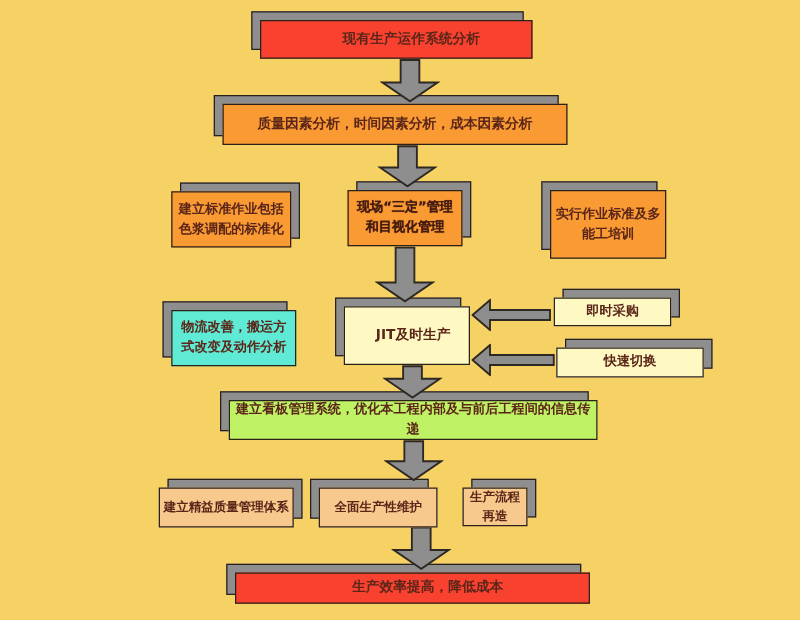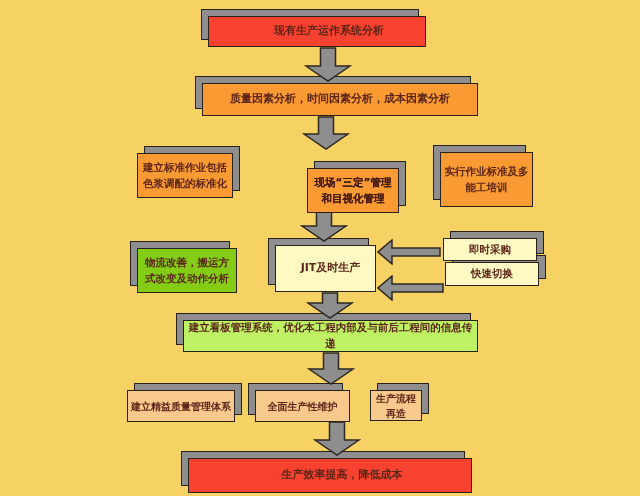--- a/index.html
+++ b/index.html
@@ -28,21 +28,21 @@
     position:absolute;
     width:100%;height:100%;
     background:#8e8e8e;
     border:1.6px solid #2a211b;
     z-index:-1;
   }
   .sh-l::before{top:-8px;left:-8px;}
   .sh-r::before{top:-8px;left:6px;}
   .c-red{background:#f94130;padding-left:26px;}
   .c-orange{background:#fa9a33;}
-  .c-green-dark{background:#84cc16;}
+  .c-green-dark{background:#5eead4;}
   .c-green-light{background:#fef9c3;}
   .c-cyan{background:#bef264;}
   .c-peach{background:#f8c98d;}
   .fs11{font-size:11px;}
   .fs10{font-size:10px;}
   .heavy{color:#471c10;text-shadow:0 0 0.6px #471c10;}
   .arrow{position:absolute;}
   .arrow polygon{fill:#8e8e8e;stroke:#2d2823;stroke-width:1.5;stroke-linejoin:miter;}
 </style>
 </head>
@@ -73,66 +73,66 @@
     <polygon points="63,9 15,9 15,1 1,13 15,25 15,17 63,17"></polygon>
   </svg>
   <svg class="arrow" style="left:377px;top:275px;" width="67" height="26" viewBox="0 0 67 26">
     <polygon points="66,9 15,9 15,1 1,13 15,25 15,17 66,17"></polygon>
   </svg>
 
   <div class="node c-red sh-l fs11" style="left:208px;top:16px;width:218px;height:31px;">
     <span>现有生产运作系统分析</span>
   </div>
 
-  <div class="node c-orange sh-l fs11" style="left:202px;top:83px;width:276px;height:33px;">
+  <div class="node c-orange sh-l fs11" style="left:178px;top:83px;width:276px;height:33px;">
     <span>质量因素分析，时间因素分析，成本因素分析</span>
   </div>
 
   <div class="node c-orange sh-r" style="left:137px;top:153px;width:96px;height:45px;">
     <span>建立标准作业包括色浆调配的标准化</span>
   </div>
 
-  <div class="node c-orange sh-r heavy" style="left:278px;top:168px;width:92px;height:45px;margin-left:29px;">
+  <div class="node c-orange sh-r heavy" style="left:278px;top:152px;width:92px;height:45px;">
     <span>现场“三定”管理和目视化管理</span>
   </div>
 
   <div class="node c-orange sh-l" style="left:440px;top:152px;width:93px;height:55px;">
     <span>实行作业标准及多能工培训</span>
   </div>
 
   <div class="node c-green-dark sh-l" style="left:137px;top:248px;width:100px;height:45px;">
     <span>物流改善，搬运方式改变及动作分析</span>
   </div>
 
   <div class="node c-green-light sh-l fs11" style="left:275px;top:245px;width:101px;height:47px;padding-left:12px;">
     <span>JIT及时生产</span>
   </div>
 
   <div class="node c-green-light sh-r" style="left:443px;top:238px;width:94px;height:23px;">
     <span>即时采购</span>
   </div>
 
-  <div class="node c-green-light sh-r" style="left:445px;top:262px;width:94px;height:24px;text-align:center;">
+  <div class="node c-green-light sh-r" style="left:445px;top:278px;width:118px;height:24px;text-align:center;">
     <span>快速切换</span>
   </div>
 
   <div class="node c-cyan sh-l" style="left:183px;top:320px;width:295px;height:32px;">
     <span>建立看板管理系统，优化本工程内部及与前后工程间的信息传递</span>
   </div>
 
   <div class="node c-peach sh-r fs10" style="left:127px;top:390px;width:108px;height:32px;">
     <span>建立精益质量管理体系</span>
   </div>
 
   <div class="node c-peach sh-l fs10" style="left:255px;top:390px;width:95px;height:32px;">
     <span>全面生产性维护</span>
   </div>
 
   <div class="node c-peach sh-r fs10" style="left:370px;top:390px;width:52px;height:31px;">
     <span>生产流程再造</span>
   </div>
 
 
-  <div class="node c-red sh-l fs11" style="left:188px;top:458px;width:284px;height:35px;">
+  <div class="node c-red sh-l fs11" style="left:188px;top:458px;width:284px;height:25px;">
     <span>生产效率提高，降低成本</span>
   </div>
 
 </div>
 
 </body></html>

